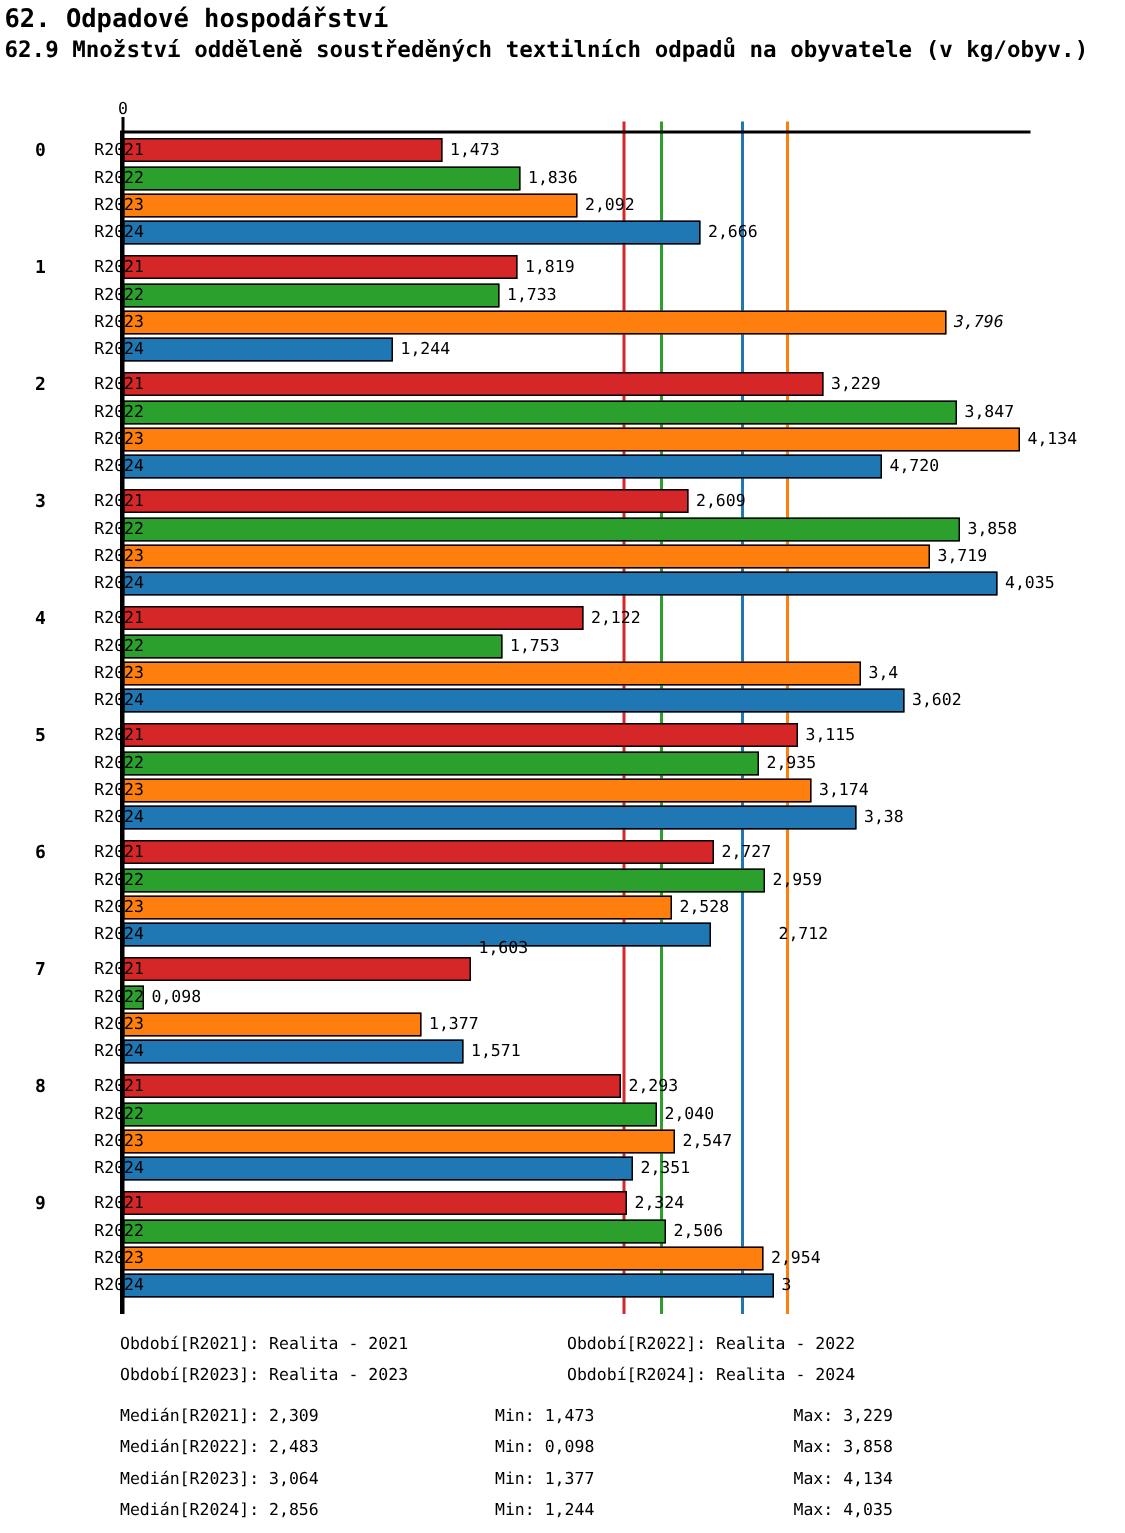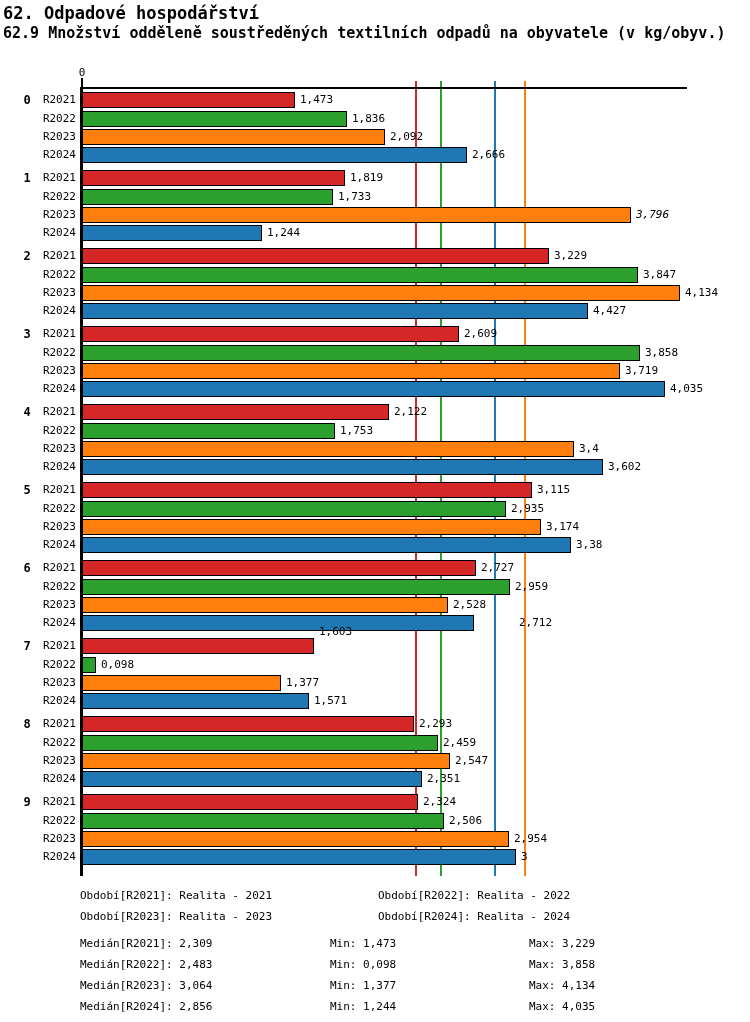--- a/index.html
+++ b/index.html
@@ -10,21 +10,21 @@
   .title{position:absolute;left:3px;top:3px;font-size:17px;font-weight:bold;white-space:nowrap;}
   .subtitle{position:absolute;left:3px;top:24px;font-size:15px;font-weight:bold;white-space:nowrap;}
   .meta{position:absolute;left:3px;top:45px;font-size:10px;white-space:nowrap;}
   #chart{position:absolute;left:0;top:0;width:750px;height:882px;}
   .zero-label{position:absolute;left:76px;top:66px;width:12px;text-align:center;font-size:11px;}
   .axis-top{position:absolute;left:82px;top:87px;width:605px;height:2px;background:#000;z-index:2;}
   .axis-tick{position:absolute;left:81px;top:78px;width:2px;height:10px;background:#000;z-index:2;}
   .axis-spine{position:absolute;left:80px;top:87px;width:3px;height:789px;background:#000;z-index:2;}
   .median-line{position:absolute;top:81px;height:795px;width:2px;z-index:0;}
   .group-label{position:absolute;left:14px;width:26px;text-align:center;font-size:12px;font-weight:bold;line-height:16px;z-index:3;}
-  .series-label{position:absolute;left:0;width:76px;text-align:right;font-size:11px;line-height:16px;z-index:3;}
+  .series-label{position:absolute;left:0;width:76px;text-align:right;font-size:11px;line-height:16px;z-index:3;padding-left:20px;}
   .bar{position:absolute;left:82px;height:16px;border:1px solid #000;box-sizing:border-box;z-index:1;}
   .value-label{position:absolute;font-size:11px;line-height:16px;z-index:3;white-space:nowrap;}
   .legend-item{position:absolute;font-size:11px;line-height:13px;white-space:nowrap;}
   .stat-cell{position:absolute;font-size:11px;line-height:13px;white-space:nowrap;}
 </style>
 </head>
 <body>
 
 <div id="root">
 
@@ -72,21 +72,21 @@
       <div class="bar" style="top: 248px; width: 467px; height: 16px; background: rgb(214, 39, 40);"></div>
       <div class="value-label" style="top: 248px; left: 554px;">3,229</div>
       <div class="series-label" style="top: 267px;">R2022</div>
       <div class="bar" style="top: 267px; width: 556px; height: 16px; background: rgb(44, 160, 44);"></div>
       <div class="value-label" style="top: 267px; left: 643px;">3,847</div>
       <div class="series-label" style="top: 285px;">R2023</div>
       <div class="bar" style="top: 285px; width: 598px; height: 16px; background: rgb(255, 127, 14);"></div>
       <div class="value-label" style="top: 285px; left: 685px;">4,134</div>
       <div class="series-label" style="top: 303px;">R2024</div>
       <div class="bar" style="top: 303px; width: 506px; height: 16px; background: rgb(31, 119, 180);"></div>
-      <div class="value-label" style="top: 303px; left: 593px;">4,427</div>
+      <div class="value-label" style="top: 303px; left: 593px;">4,720</div>
       <div class="group-label" style="top: 326px;">3</div>
       <div class="series-label" style="top: 326px;">R2021</div>
       <div class="bar" style="top: 326px; width: 377px; height: 16px; background: rgb(214, 39, 40);"></div>
       <div class="value-label" style="top: 326px; left: 464px;">2,609</div>
       <div class="series-label" style="top: 345px;">R2022</div>
       <div class="bar" style="top: 345px; width: 558px; height: 16px; background: rgb(44, 160, 44);"></div>
       <div class="value-label" style="top: 345px; left: 645px;">3,858</div>
       <div class="series-label" style="top: 363px;">R2023</div>
       <div class="bar" style="top: 363px; width: 538px; height: 16px; background: rgb(255, 127, 14);"></div>
       <div class="value-label" style="top: 363px; left: 625px;">3,719</div>
@@ -144,21 +144,21 @@
       <div class="value-label" style="top: 675px; left: 286px;">1,377</div>
       <div class="series-label" style="top: 693px;">R2024</div>
       <div class="bar" style="top: 693px; width: 227px; height: 16px; background: rgb(31, 119, 180);"></div>
       <div class="value-label" style="top: 693px; left: 314px;">1,571</div>
       <div class="group-label" style="top: 716px;">8</div>
       <div class="series-label" style="top: 716px;">R2021</div>
       <div class="bar" style="top: 716px; width: 332px; height: 16px; background: rgb(214, 39, 40);"></div>
       <div class="value-label" style="top: 716px; left: 419px;">2,293</div>
       <div class="series-label" style="top: 735px;">R2022</div>
       <div class="bar" style="top: 735px; width: 356px; height: 16px; background: rgb(44, 160, 44);"></div>
-      <div class="value-label" style="top: 735px; left: 443px;">2,459</div>
+      <div class="value-label" style="top: 735px; left: 443px;">2,040</div>
       <div class="series-label" style="top: 753px;">R2023</div>
       <div class="bar" style="top: 753px; width: 368px; height: 16px; background: rgb(255, 127, 14);"></div>
       <div class="value-label" style="top: 753px; left: 455px;">2,547</div>
       <div class="series-label" style="top: 771px;">R2024</div>
       <div class="bar" style="top: 771px; width: 340px; height: 16px; background: rgb(31, 119, 180);"></div>
       <div class="value-label" style="top: 771px; left: 427px;">2,351</div>
       <div class="group-label" style="top: 794px;">9</div>
       <div class="series-label" style="top: 794px;">R2021</div>
       <div class="bar" style="top: 794px; width: 336px; height: 16px; background: rgb(214, 39, 40);"></div>
       <div class="value-label" style="top: 794px; left: 423px;">2,324</div>

